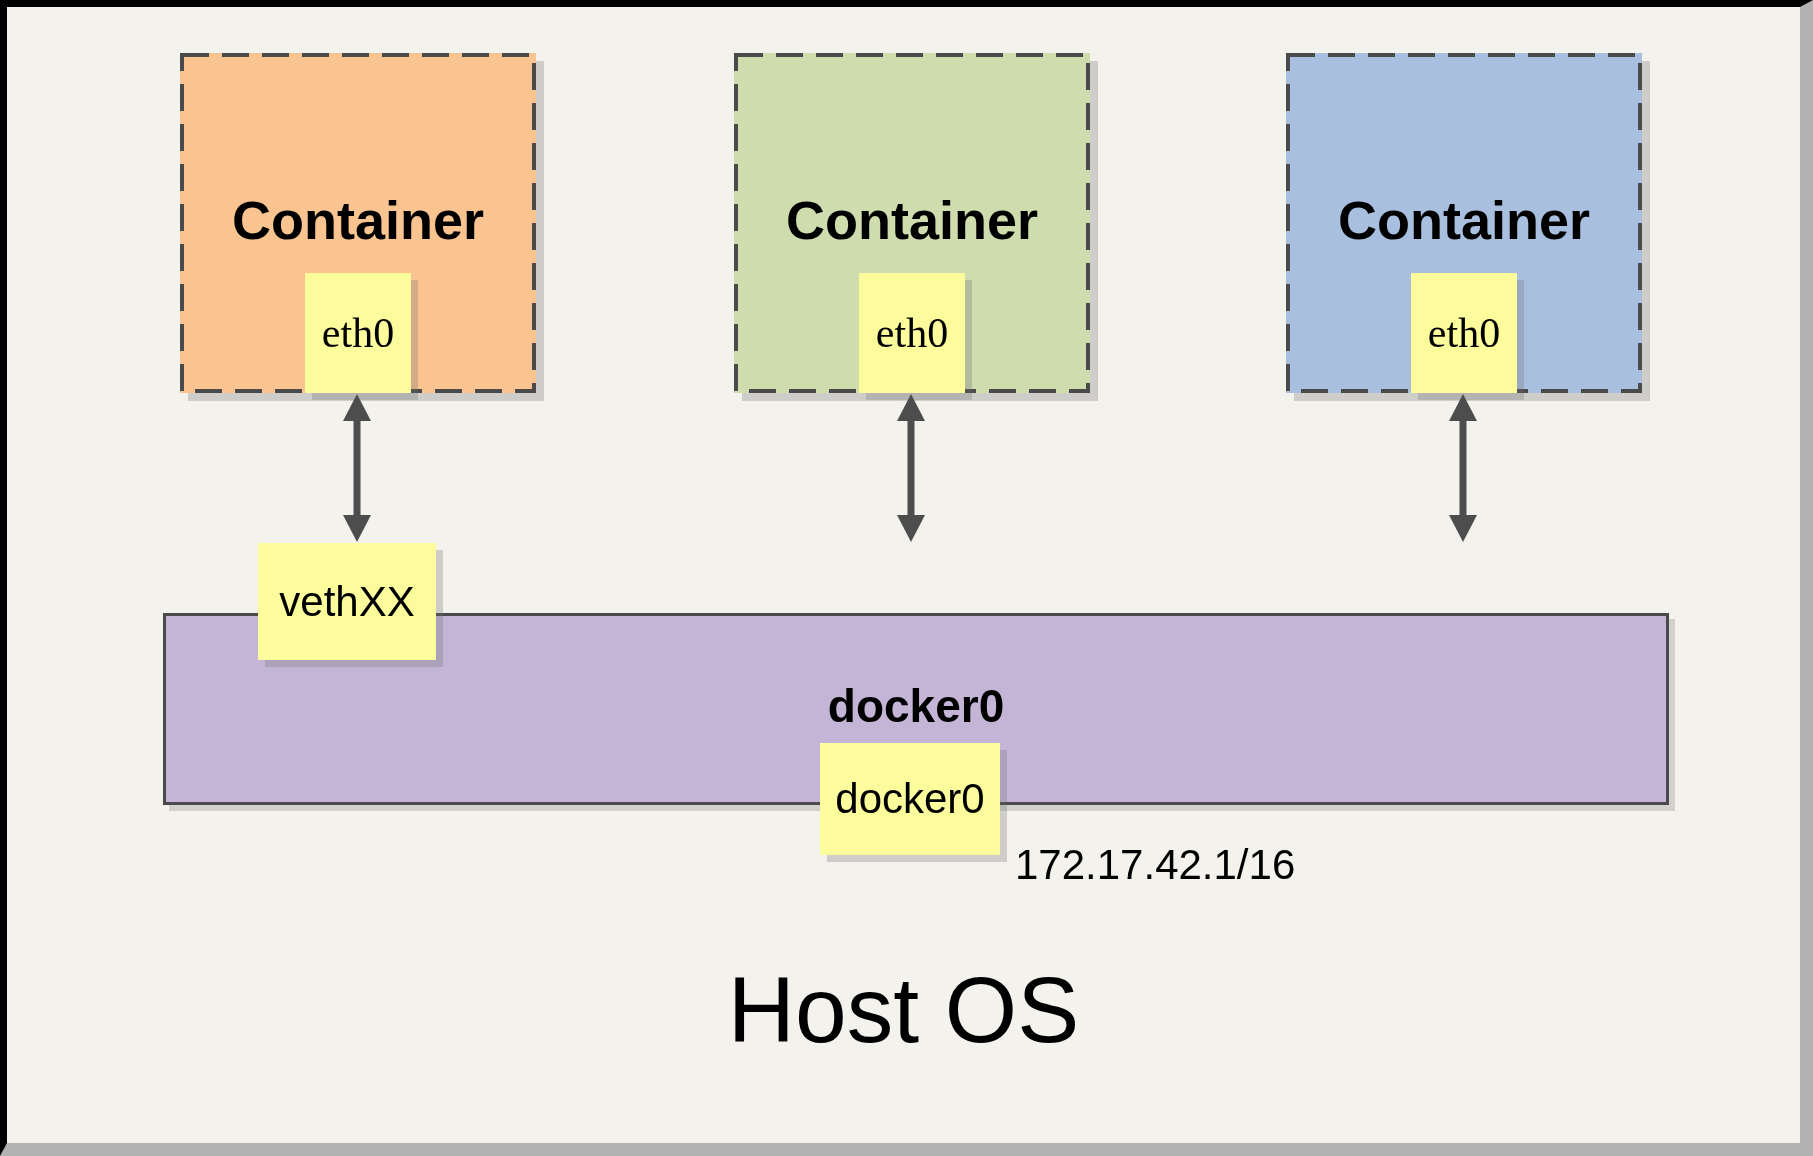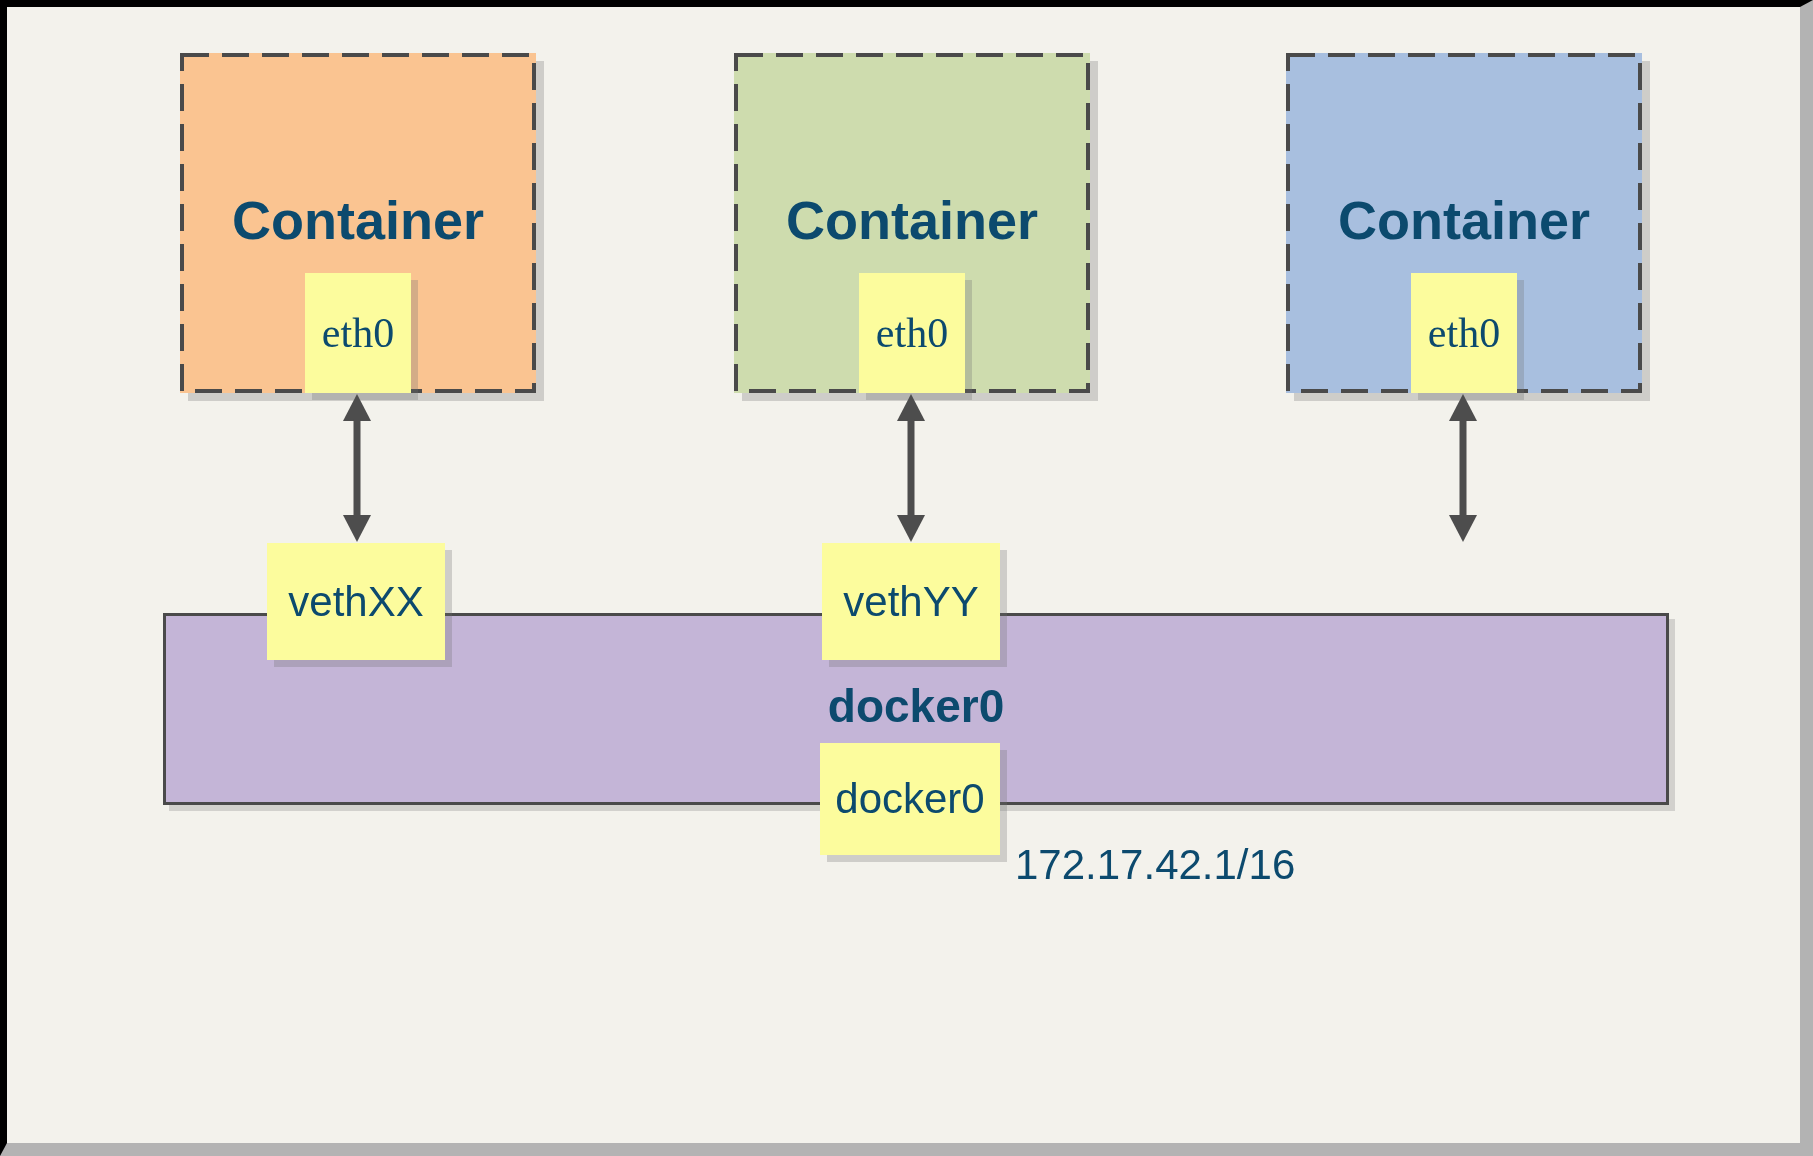--- a/index.html
+++ b/index.html
@@ -6,21 +6,21 @@
   .page {
     position:relative;
     width:1813px; height:1156px;
     box-sizing:border-box;
     background:#F3F2EC;
     border-top:7px solid #000;
     border-left:7px solid #000;
     border-right:13px solid #B3B3B3;
     border-bottom:13px solid #B3B3B3;
     font-family:"Liberation Sans", sans-serif;
-    color:#0c4a6e;
+    color:#000000;
     overflow:hidden;
   }
 
   
   .cbox {
     position:absolute;
     top:46px;
     width:356px; height:340px;
     box-shadow:8px 8px 0 rgba(110,110,110,0.28);
     z-index:1;
@@ -142,21 +142,21 @@
       <polygon points="16,1 30,28 2,28"></polygon>
       <polygon points="16,149 30,122 2,122"></polygon>
     </g>
     <line x1="16" y1="26" x2="16" y2="124" stroke="#4D4D4D" stroke-width="7"></line>
   </svg>
 
   <div class="bar" style="background-color: rgb(196, 181, 215);">
     <div class="bar-label">docker0</div>
   </div>
 
-  <div class="note veth" style="left: 260px; background-color: rgb(252, 252, 157);">vethXX</div>
-  <div class="note veth" style="left: 815px; background-color: rgb(252, 252, 157);">vethYY</div>
+  <div class="note veth" style="left: 251px; background-color: rgb(252, 252, 157);">vethXX</div>
 
   <div class="note bridge-iface" style="background-color: rgb(252, 252, 157);">docker0</div>
 
   <div class="ip-label">172.17.42.1/16</div>
 
+  <div class="host-label">Host OS</div>
 
 </div>
 
 </body></html>

